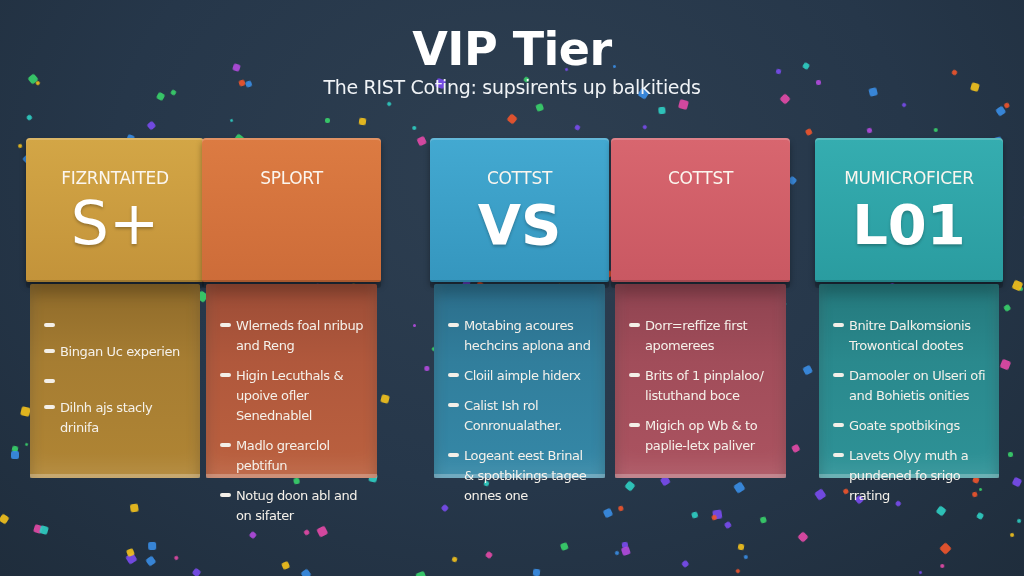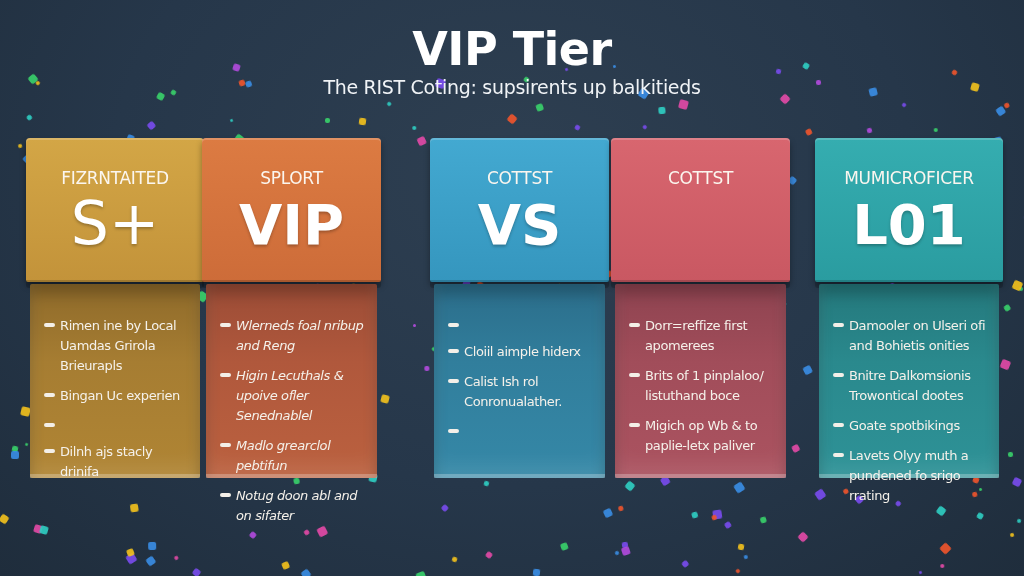--- a/index.html
+++ b/index.html
@@ -350,42 +350,40 @@
 <div class="subtitle">The RIST Coting: supsirents up balkitieds</div>
 
 <div class="card" style="left:26px;width:178px;">
   <div class="card-header" style="background:linear-gradient(#d3a646,#c3933a);">
     <div class="card-kicker">FIZRNTAITED</div>
     <div class="card-big" style="font-weight:normal;font-size:60px;top:50px;">S+</div>
   </div>
   <div class="card-body" style="background:linear-gradient(#8e6a2a,#a67d32 40%,#b08534);">
     <div class="feature">
         <span class="bullet"></span>
-        <span class="feature-text">Rimen ine by Local Uamdas Grirola Brieurapls</span>
       </div>
     <div class="feature">
         <span class="bullet"></span>
         <span class="feature-text">Bingan Uc experien</span>
       </div>
     <div class="feature">
         <span class="bullet"></span>
       </div>
     <div class="feature">
         <span class="bullet"></span>
         <span class="feature-text">Dilnh ajs stacly drinifa</span>
       </div>
   </div>
 </div>
 
 <div class="card" style="left:202px;width:179px;">
   <div class="card-header" style="background:linear-gradient(#dc7b42,#cd6c39);">
     <div class="card-kicker">SPLORT</div>
-    <div class="card-big">VIP</div>
-  </div>
-  <div class="card-body" style="background:linear-gradient(#9b4c36,#b0583c 40%,#bb613f);font-style:italic;">
+  </div>
+  <div class="card-body" style="background:linear-gradient(#9b4c36,#b0583c 40%,#bb613f);">
     <div class="feature">
         <span class="bullet"></span>
         <span class="feature-text">Wlerneds foal nribup and Reng</span>
       </div>
     <div class="feature">
         <span class="bullet"></span>
         <span class="feature-text">Higin Lecuthals &amp; upoive ofler Senednablel</span>
       </div>
     <div class="feature">
         <span class="bullet"></span>
@@ -399,31 +397,33 @@
 </div>
 
 <div class="card" style="left:430px;width:179px;">
   <div class="card-header" style="background:linear-gradient(#43a9d1,#3596be);">
     <div class="card-kicker">COTTST</div>
     <div class="card-big">VS</div>
   </div>
   <div class="card-body" style="background:linear-gradient(#2b6d8a,#317e9c 40%,#3588a7);">
     <div class="feature">
         <span class="bullet"></span>
+        <span class="feature-text">Motabing acoures hechcins aplona and</span>
       </div>
     <div class="feature">
         <span class="bullet"></span>
         <span class="feature-text">Cloiil aimple hiderx</span>
       </div>
     <div class="feature">
         <span class="bullet"></span>
         <span class="feature-text">Calist Ish rol Conronualather.</span>
       </div>
     <div class="feature">
         <span class="bullet"></span>
+        <span class="feature-text">Logeant eest Brinal &amp; spotbikings tagee onnes one</span>
       </div>
   </div>
 </div>
 
 <div class="card" style="left:611px;width:179px;">
   <div class="card-header" style="background:linear-gradient(#d8666f,#c95862);">
     <div class="card-kicker">COTTST</div>
   </div>
   <div class="card-body" style="background:linear-gradient(#8e4350,#a14d5a 40%,#ab5360);">
     <div class="feature">
@@ -442,28 +442,28 @@
 </div>
 
 <div class="card" style="left:815px;width:188px;">
   <div class="card-header" style="background:linear-gradient(#35adb0,#2a9ca0);">
     <div class="card-kicker">MUMICROFICER</div>
     <div class="card-big">L01</div>
   </div>
   <div class="card-body" style="background:linear-gradient(#24787c,#2a898d 40%,#2e9297);">
     <div class="feature">
         <span class="bullet"></span>
+        <span class="feature-text">Bnitre Dalkomsionis Trowontical dootes</span>
+      </div>
+    <div class="feature">
+        <span class="bullet"></span>
         <span class="feature-text">Damooler on Ulseri ofi and Bohietis onities</span>
       </div>
     <div class="feature">
         <span class="bullet"></span>
-        <span class="feature-text">Bnitre Dalkomsionis Trowontical dootes</span>
-      </div>
-    <div class="feature">
-        <span class="bullet"></span>
         <span class="feature-text">Goate spotbikings</span>
       </div>
     <div class="feature">
         <span class="bullet"></span>
         <span class="feature-text">Lavets Olyy muth a pundened fo srigo rrating</span>
       </div>
   </div>
 </div>
 
 </body></html>

